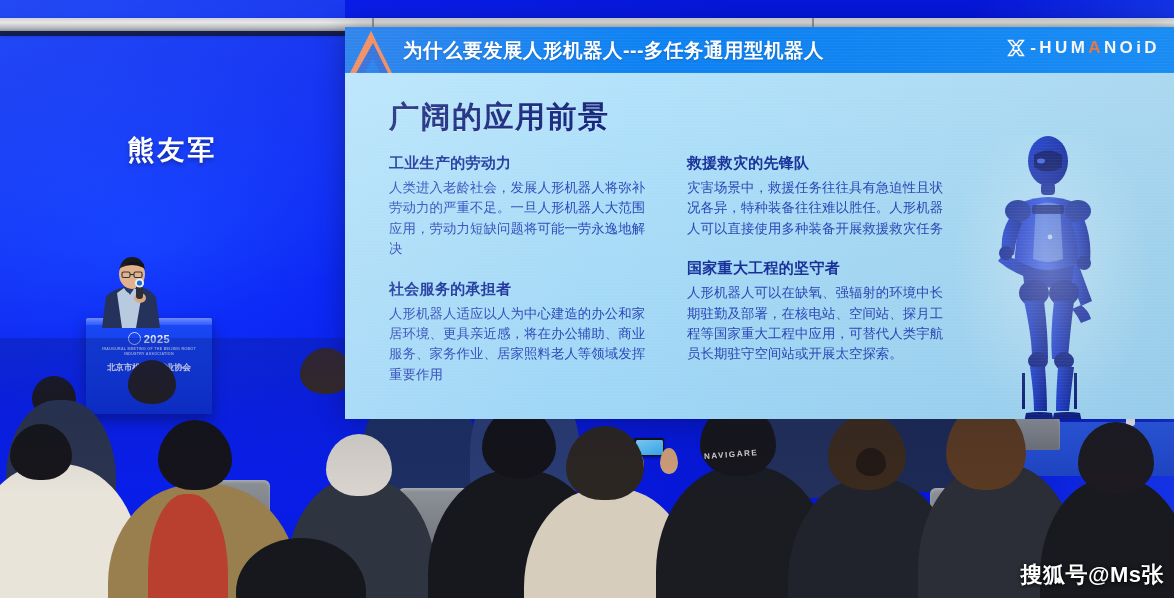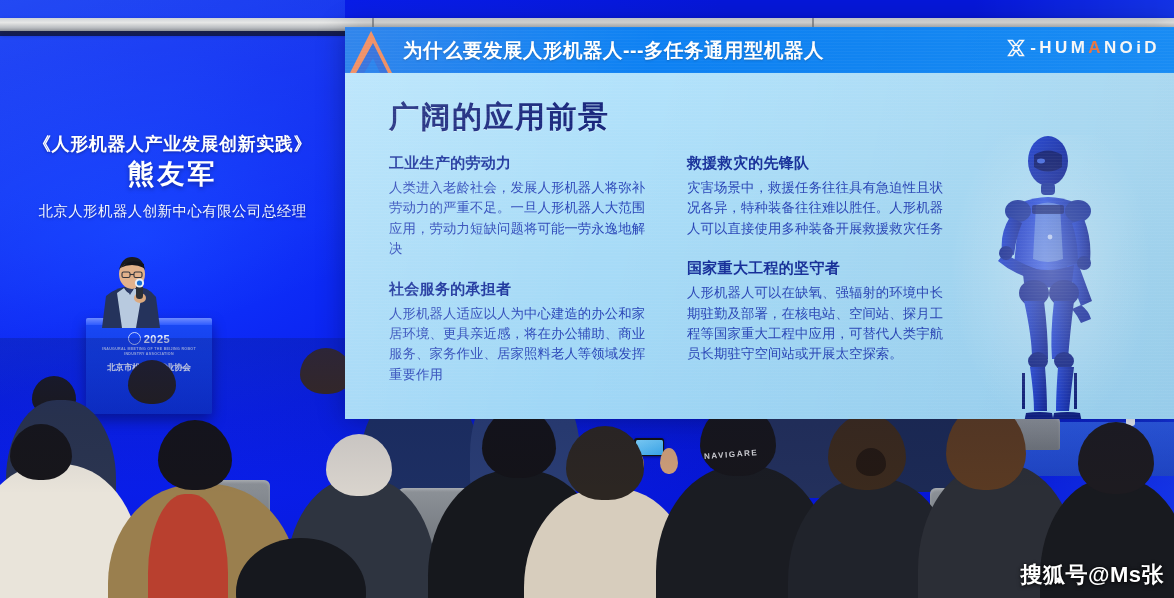--- a/index.html
+++ b/index.html
@@ -557,20 +557,18 @@
 
     <div class="body-blob" style="left:1040px; top:140px; width:150px; height:150px; background:#181a1f;"></div>
     <div class="head" style="left:1078px; top:84px;  width:76px; height:72px; background:#1d1b20;"></div>
 
     <div class="head" style="left:236px; top:200px; width:130px; height:78px; background:#16181e; border-radius:52% 52% 22% 22% / 72% 72% 28% 28%;"></div>
 
     <div class="aud-haze"></div>
   </div>
 
   <div class="caption-panel">
-    <div class="cap-title">《人形机器人产业发展创新实践》</div>
     <div class="cap-name">熊友军</div>
-    <div class="cap-role">北京人形机器人创新中心有限公司总经理</div>
   </div>
 
   <div class="watermark">搜狐号@Ms张</div>
 
 </div>
 
 </body></html>

